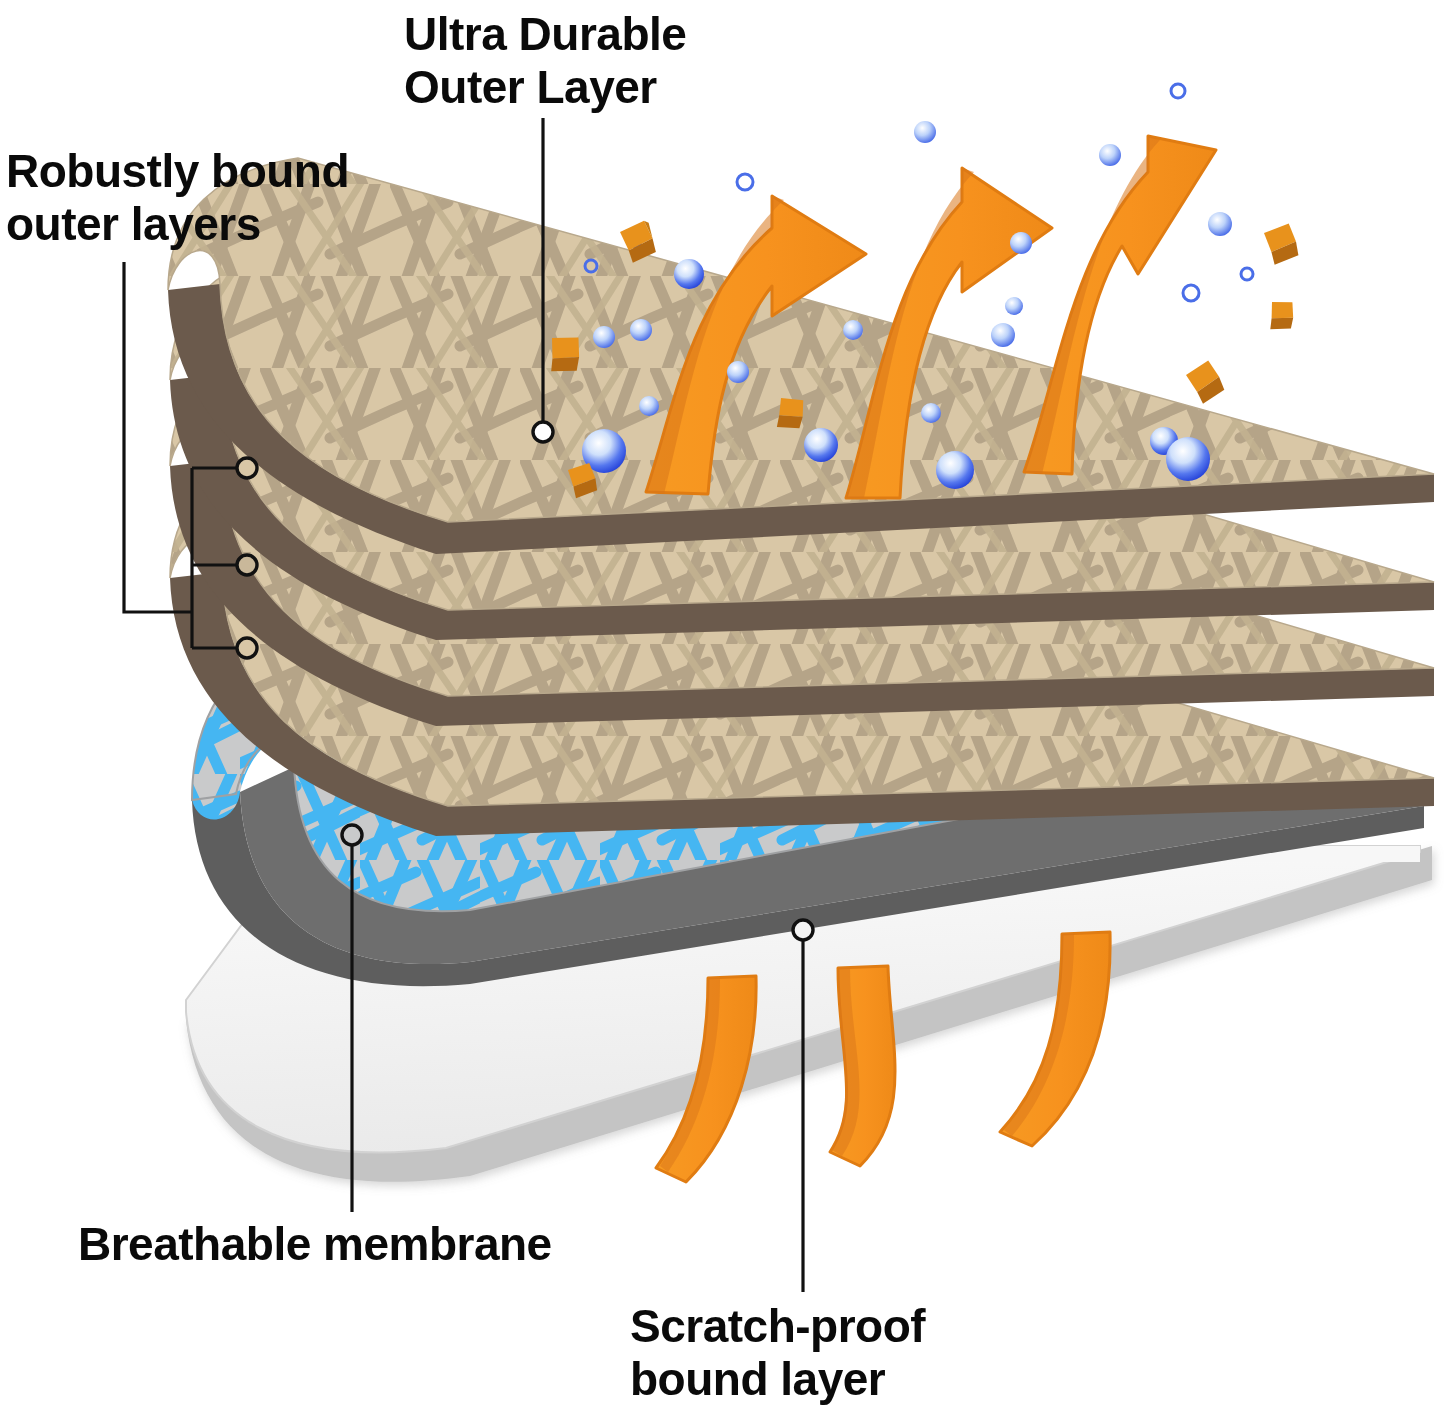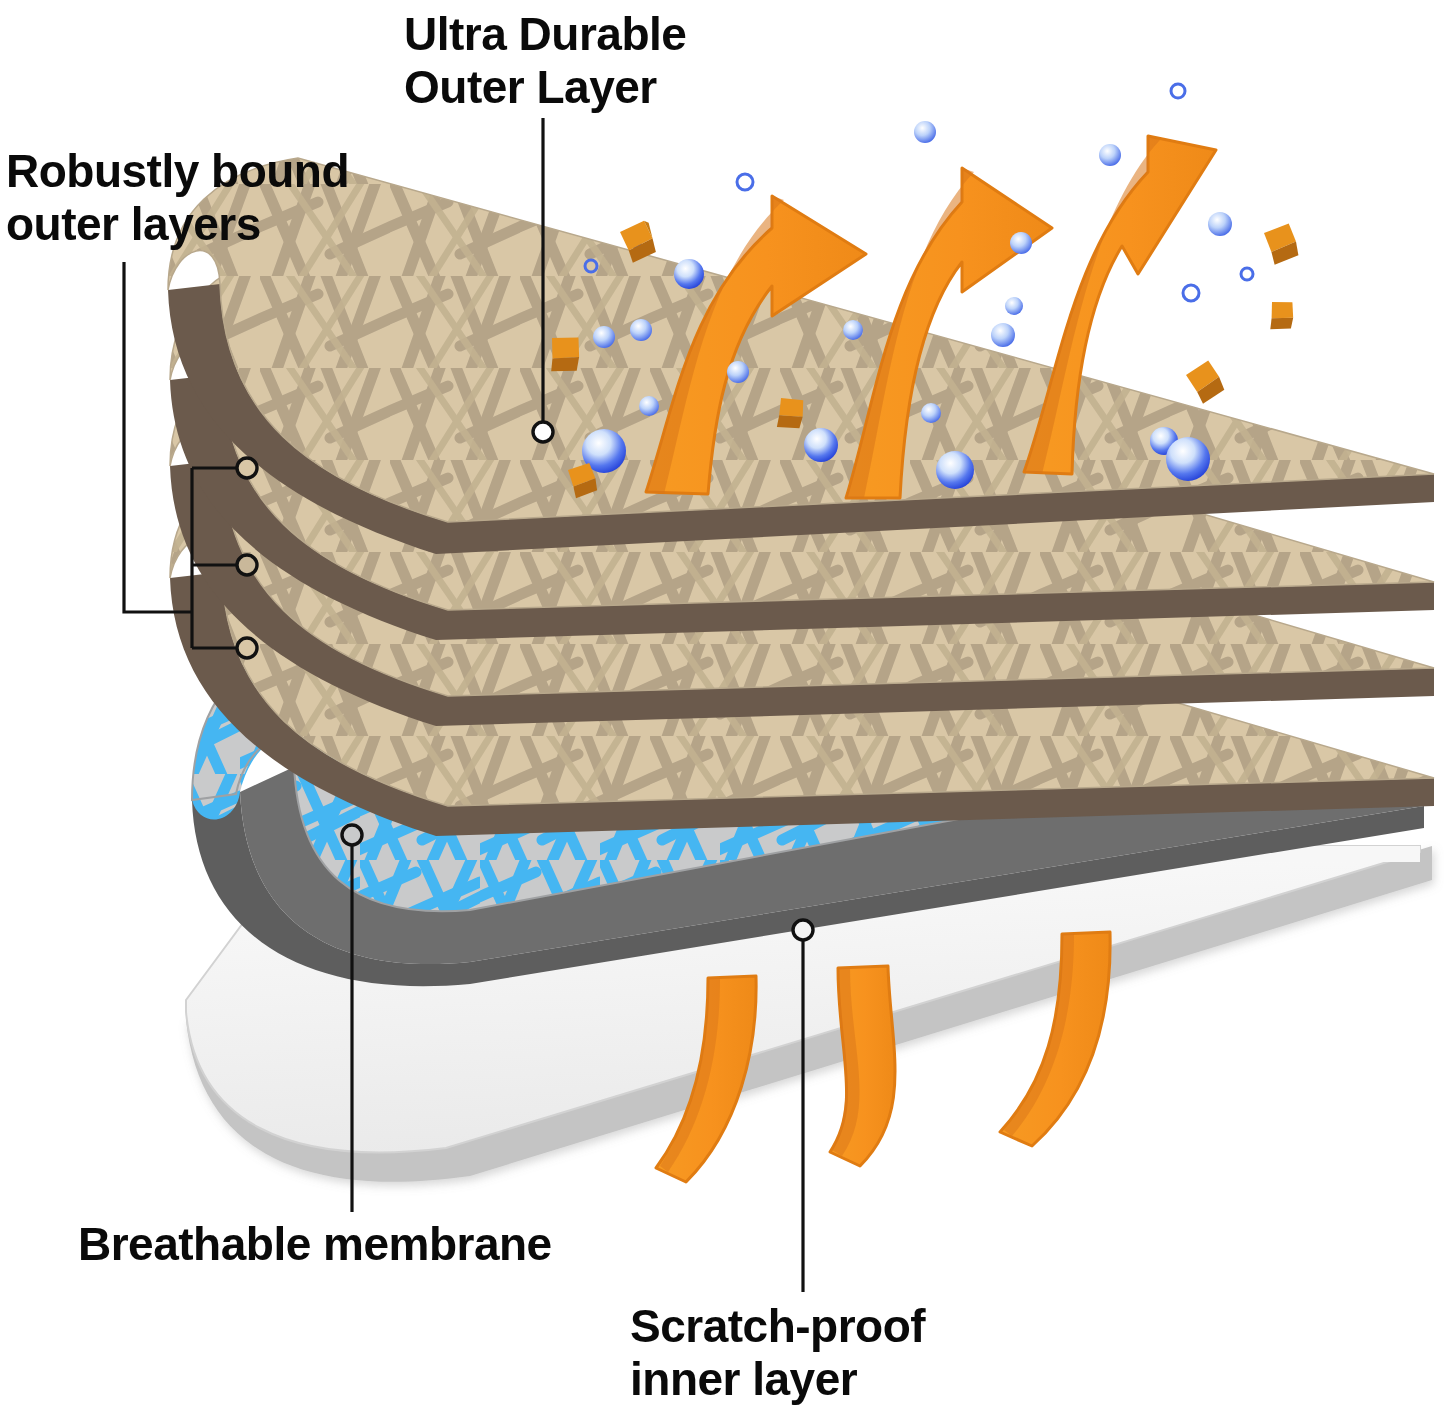--- a/index.html
+++ b/index.html
@@ -278,15 +278,15 @@
 
 <div class="label" id="lbl-outer">Ultra Durable
 Outer Layer</div>
 
 <div class="label" id="lbl-robust">Robustly bound
 outer layers</div>
 
 <div class="label" id="lbl-membrane">Breathable membrane</div>
 
 <div class="label" id="lbl-scratch">Scratch-proof
-inner layer</div>
+bound layer</div>
 
 </div>
 
 </body></html>

